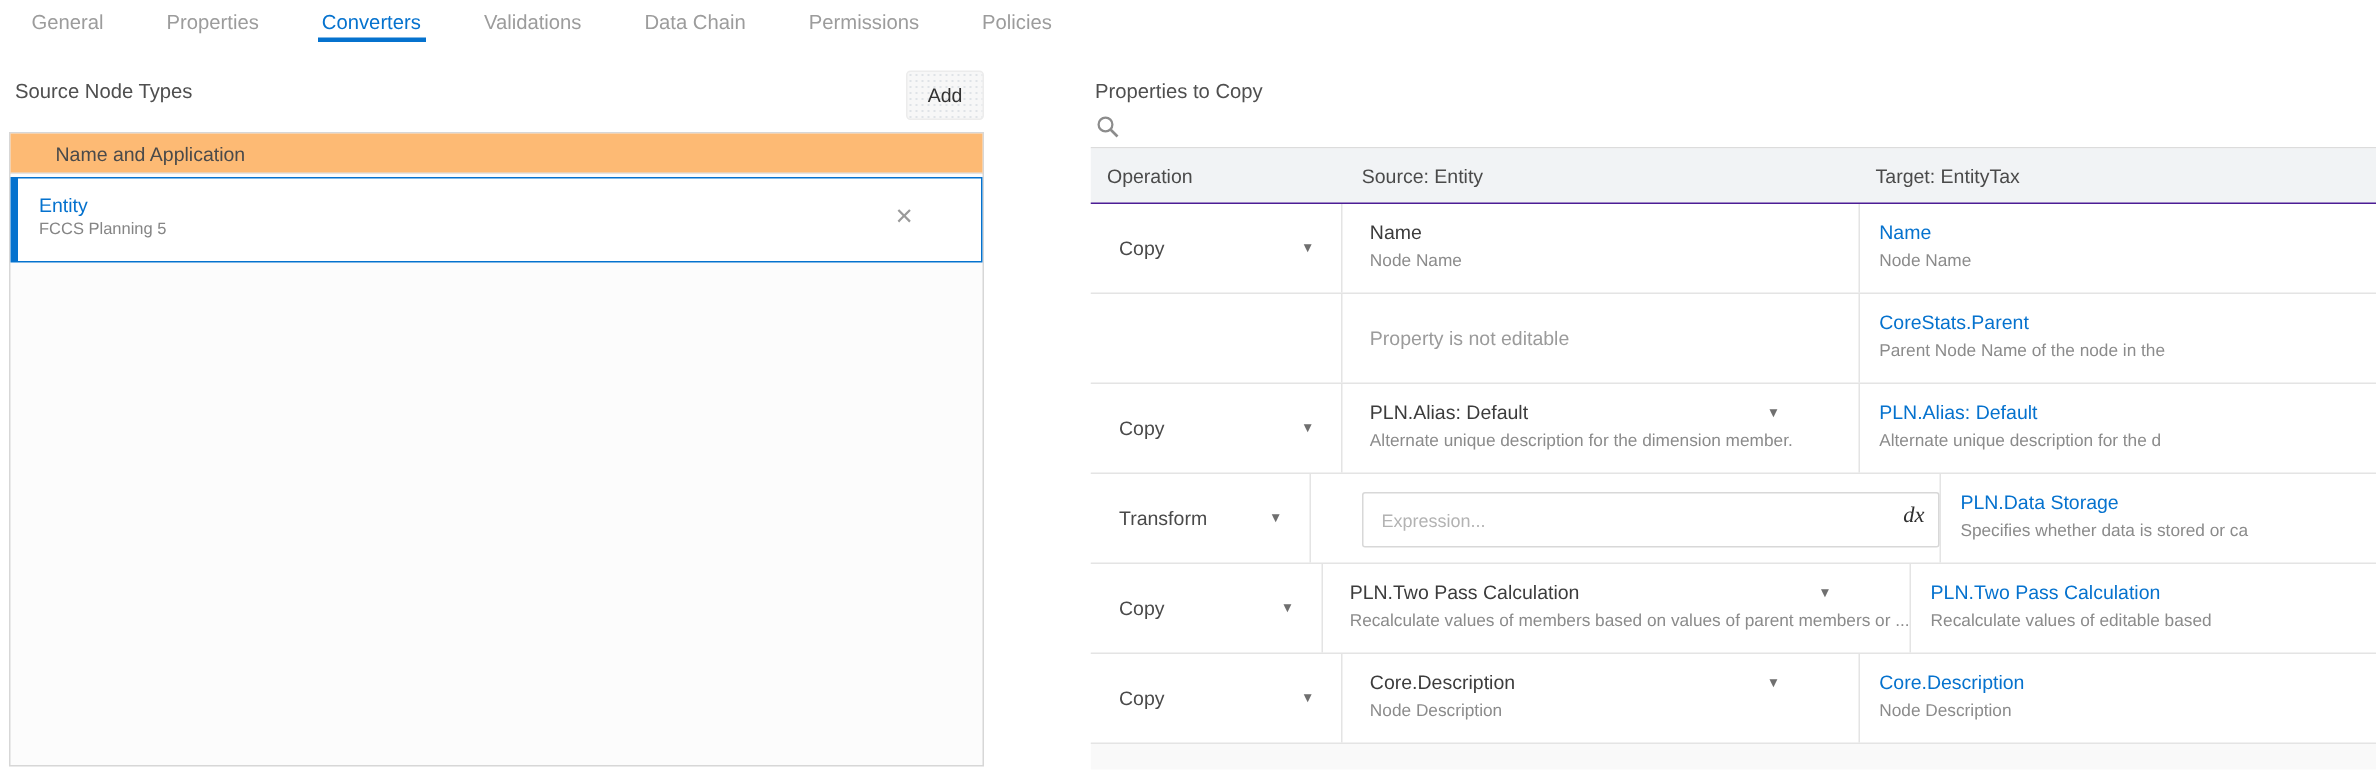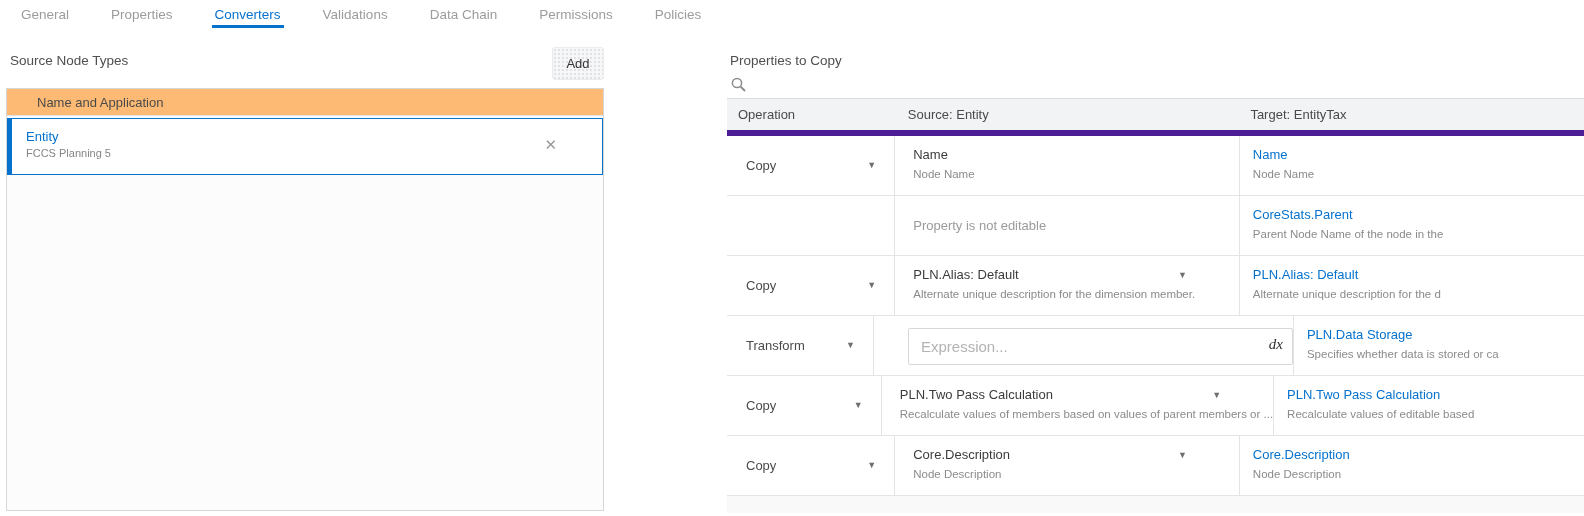--- a/index.html
+++ b/index.html
@@ -7,21 +7,21 @@
     font-family:"Liberation Sans", sans-serif; color:#4a4a4a; }
   body { position:relative; }
 
   
   .tabbar { position:absolute; top:0; left:18px; height:28px; display:flex; gap:36px; }
   .tab { font-size:13.5px; color:#9c9c9c; padding:7px 3px 6px 3px; cursor:pointer;
          border-bottom:3px solid transparent; white-space:nowrap; }
   .tab.active { color:#0572ce; border-bottom-color:#0572ce; }
 
   
-  .left-panel { position:absolute; left:6px; top:47px; width:598px; bottom:0; }
+  .left-panel { position:absolute; left:6px; top:47px; width:650px; bottom:0; }
   .left-head { display:flex; justify-content:space-between; align-items:flex-start; height:36px; }
   .left-title { font-size:13.5px; color:#4f4f4f; padding:6px 0 0 4px; }
   .add-btn { min-width:52px; height:33px; font-size:13px; color:#333; text-align:center;
     background-color:#f7f7f7;
     background-image:radial-gradient(#dfe3e7 0.8px, transparent 0.9px);
     background-size:4px 4px; border:1px solid #ececec; border-radius:3px;
     padding:8px 13px; cursor:pointer; font-family:"Liberation Sans", sans-serif; }
   .left-box { position:absolute; top:41px; left:0; right:0; bottom:5px;
     border:1px solid #d7d7d7; background:#fcfcfc; }
   .left-box-header { height:27px; background:#fdba74; border-bottom:1px solid #e3e3e3;
@@ -33,21 +33,21 @@
   .node-del { position:absolute; right:45px; top:18px; font-size:15px; color:#9a9a9a;
     cursor:pointer; line-height:1; }
 
   
   .right-panel { position:absolute; left:727px; top:47px; width:857px; bottom:0; overflow:hidden; }
   .right-title { font-size:13.5px; color:#4f4f4f; padding:6px 0 0 3px; }
   .search-wrap { padding:8px 0 6px 3px; height:30px; cursor:pointer; }
 
   .ptable { border-top:1px solid #dcdcdc; }
   .prow, .phead { display:flex; }
-  .phead { height:37px; background:#f1f3f5; border-bottom:6px solid #4c1d95; align-items:center; }
+  .phead { height:37px; background:#f1f3f5; border-bottom:1px solid #4c1d95; align-items:center; }
   .h-op  { width:202px; padding-left:11px; font-size:13px; color:#4a4a4a; }
   .h-src { width:429px; padding-left:17px; font-size:13px; color:#4a4a4a; }
   .h-tgt { width:430px; padding-left:13px; font-size:13px; color:#4a4a4a; }
 
   .prow { height:60px; background:#fff; border-bottom:1px solid #e4e4e4; }
   .cell-op { width:202px; border-right:1px solid #e4e4e4; display:flex; align-items:center;
     justify-content:space-between; padding:0 18px 0 19px; font-size:13px; color:#4a4a4a;
     cursor:pointer;gap:29px; }
   .cell-src { width:429px; border-right:1px solid #e4e4e4; position:relative;
     padding:11px 0 0 18px; }
@@ -55,21 +55,21 @@
 
   .arrow { font-size:9px; color:#6f6f6f; line-height:1; }
   .src-title { font-size:13px; color:#3c3c3c; white-space:nowrap; }
   .src-sub, .tgt-sub { font-size:11.5px; color:#8b8b8b; margin-top:6px; white-space:nowrap; }
   .src-arrow { position:absolute; right:52px; top:15px; }
   .src-note { font-size:13px; color:#9b9b9b; position:absolute; top:22px; left:18px; }
   .tgt-link { font-size:13px; color:#0572ce; white-space:nowrap; cursor:pointer; }
 
   .expr-wrap { position:relative; width:385px; height:37px; margin-left:16px; margin-top:1px; }
   .expr-input { width:100%; height:100%; border:1px solid #d8d8d8; border-radius:2px;
-    padding:0 34px 0 12px; font-size:15px; color:#4a4a4a; outline:none;
+    padding:0 34px 0 12px; font-size:12px; color:#4a4a4a; outline:none;
     font-family:"Liberation Sans", sans-serif; }
   .expr-input::placeholder { color:#b3b3b3; }
   .expr-dx { position:absolute; right:10px; top:8px; font-family:"Liberation Serif", serif;
     font-style:italic; font-size:15px; color:#2f2f2f; }
 
   .bottom-strip { height:17px; background:#f9f9f9; }
 </style>
 </head>
 <body>
 

